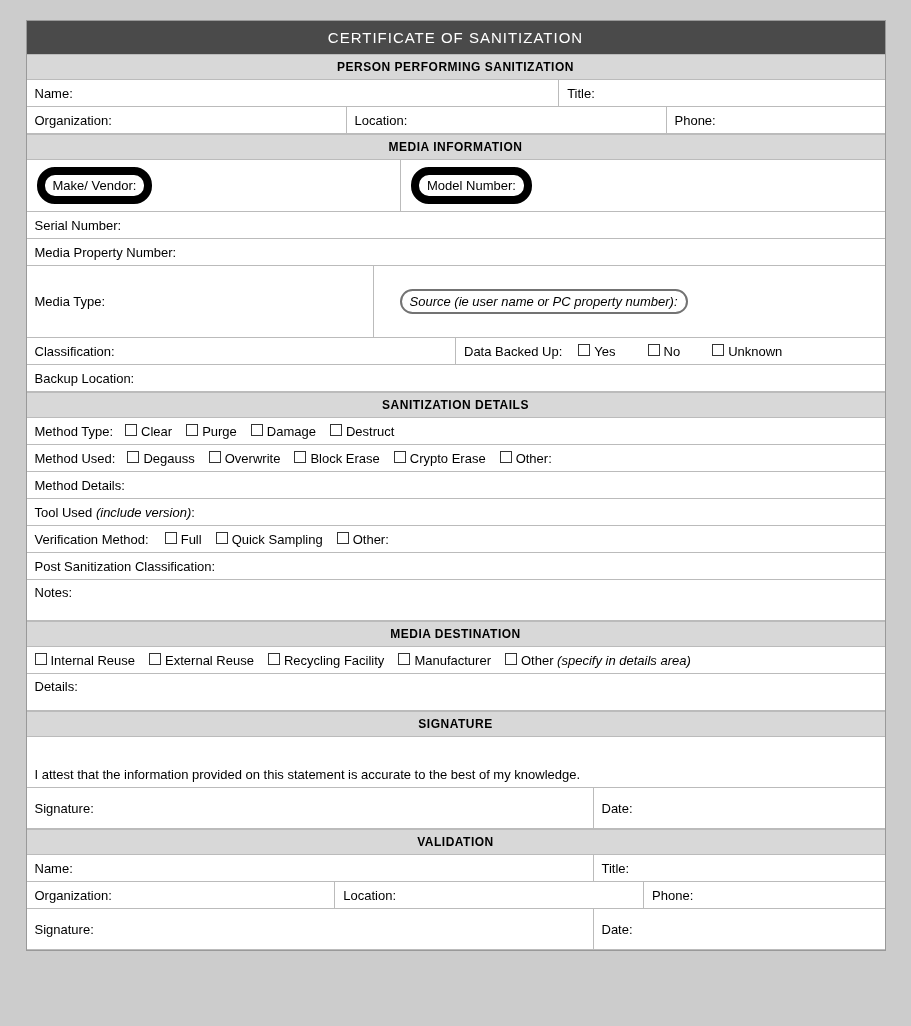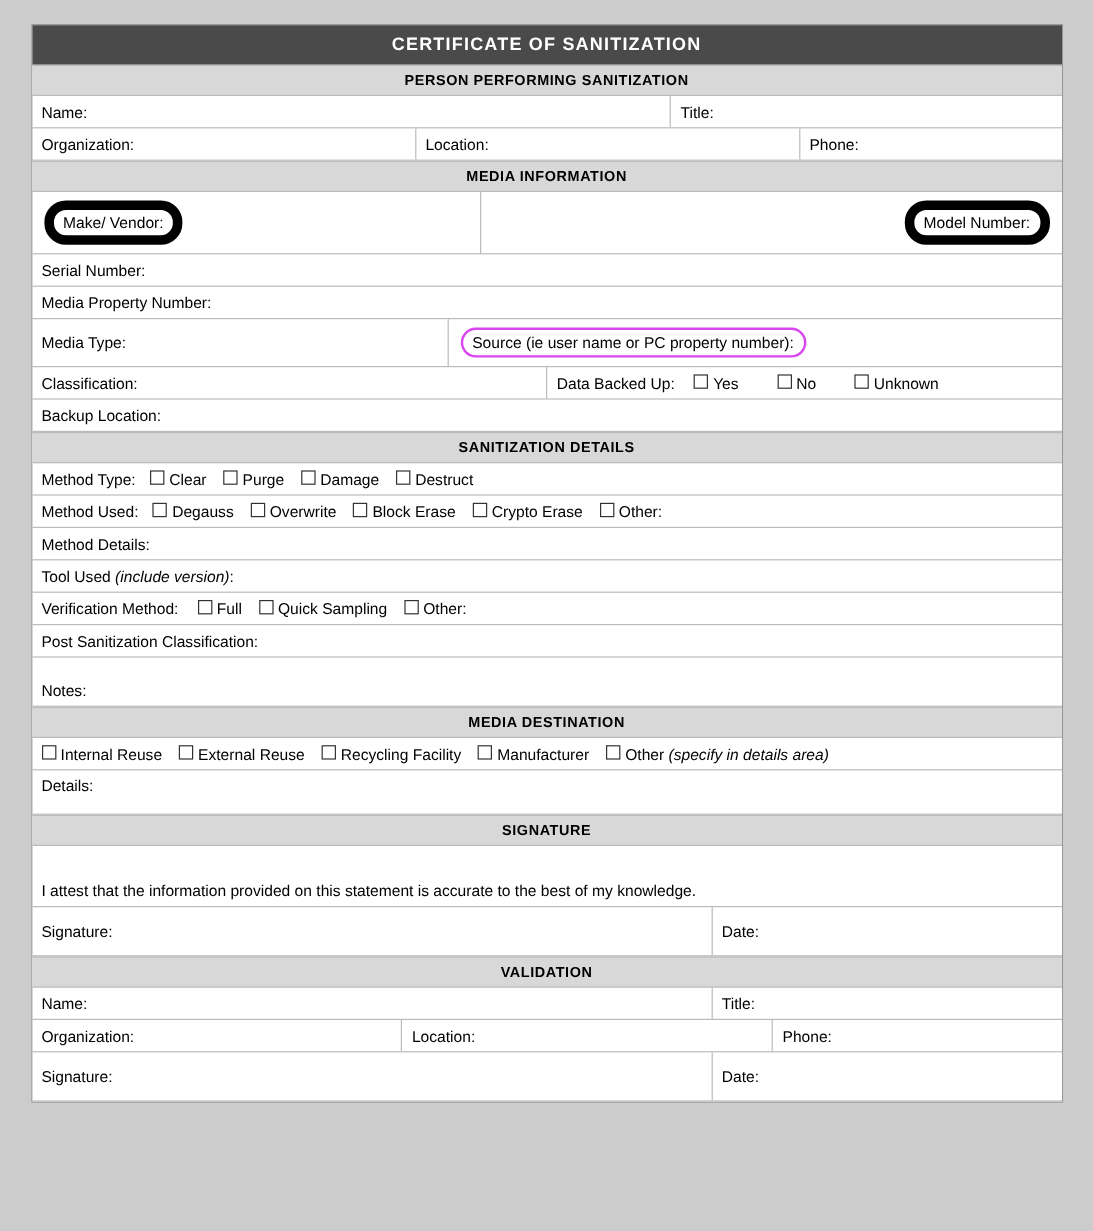--- a/index.html
+++ b/index.html
@@ -18,21 +18,21 @@
     }
     .form-container {
       background: #fff;
       width: 860px;
       border: 1px solid #999;
     }
     .section-header {
       background: #4a4a4a;
       color: #fff;
       text-align: center;
-      font-weight: bold;
+      font-weight: normal;
       font-size: 15px;
       padding: 8px 4px;
       letter-spacing: 1px;
     }
     .sub-header {
       background: #d8d8d8;
       text-align: center;
       font-weight: bold;
       font-size: 12px;
       padding: 5px 4px;
@@ -59,40 +59,41 @@
       font-weight: normal;
       white-space: nowrap;
     }
     .highlighted-cell {
       border: 8px solid #000000;
       border-radius: 18px;
       padding: 3px 8px;
       margin: 2px;
     }
     .highlighted-source {
-      border: 2px solid #d946ef;
+      border: 2px solid #737373;
       border-radius: 18px;
       padding: 3px 8px;
-      margin: 2px;
+      margin: 18px;
+      font-style: italic;
     }
     .checkbox-item {
       display: inline-flex;
       margin-right: 14px;
       gap: 4px;
     }
     .checkbox-box {
       width: 12px;
       height: 12px;
       border: 1px solid #333;
       display: inline-block;
       flex-shrink: 0;
     }
     .notes-row .cell {
       min-height: 40px;
-      align-items: flex-end;
+      align-items: flex-start;
     }
     .details-row .cell {
       min-height: 36px;
       align-items: flex-start;
     }
     .attest-row .cell {
       min-height: 50px;
       align-items: flex-end;
       padding-top: 8px;
     }
@@ -137,21 +138,21 @@
   <div class="sub-header">
     <span>MEDIA INFORMATION</span>
   </div>
 
   <div class="row">
     <div class="cell" style="flex:1.3;">
       <span class="highlighted-cell">
         <span>Make/ Vendor:</span>
       </span>
     </div>
-    <div class="cell" style="flex:1.7;justify-content:flex-end;">
+    <div class="cell" style="flex:1.7;">
       <span class="highlighted-cell">
         <span>Model Number:</span>
       </span>
     </div>
   </div>
 
   <div class="row">
     <div class="cell">
       <span class="label">Serial Number:</span>
     </div>

